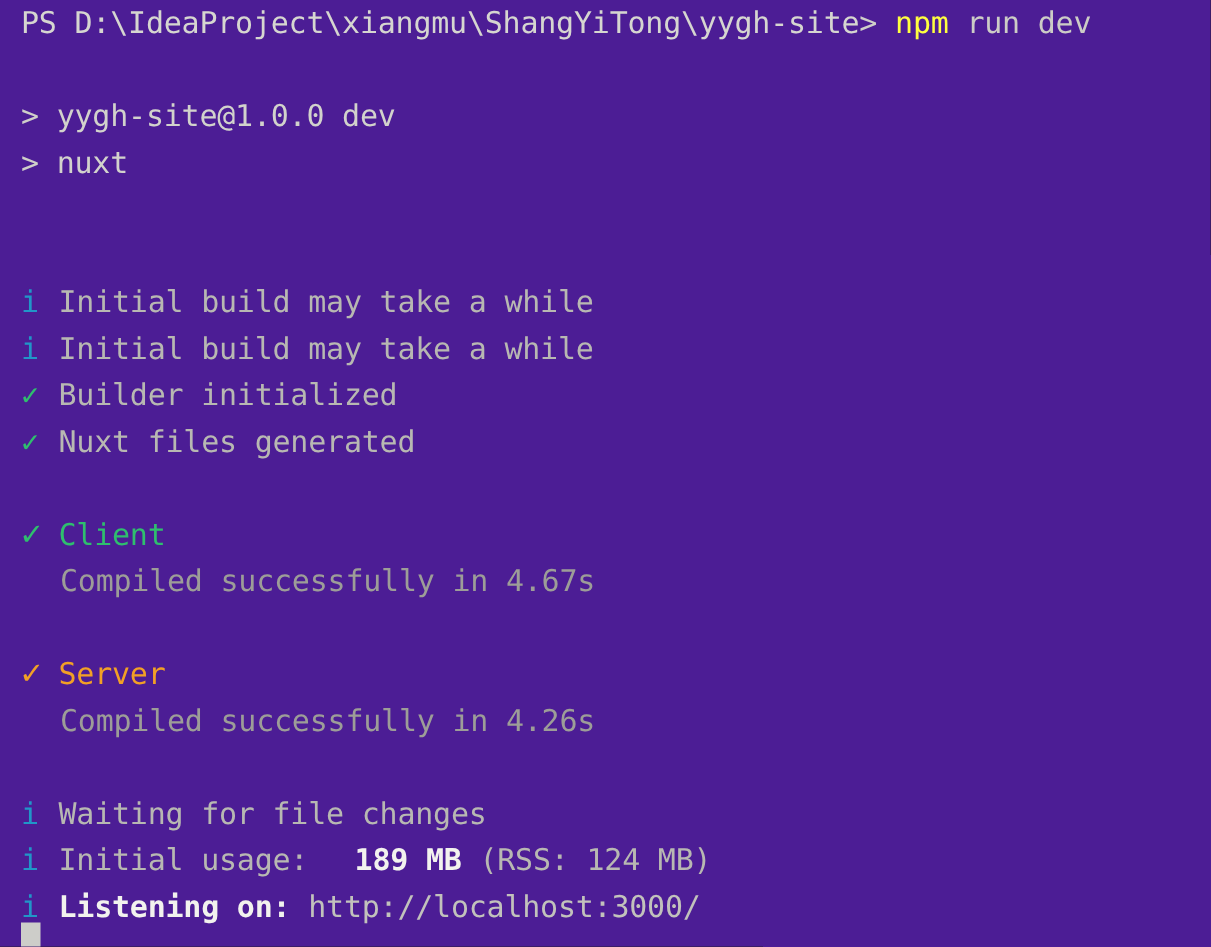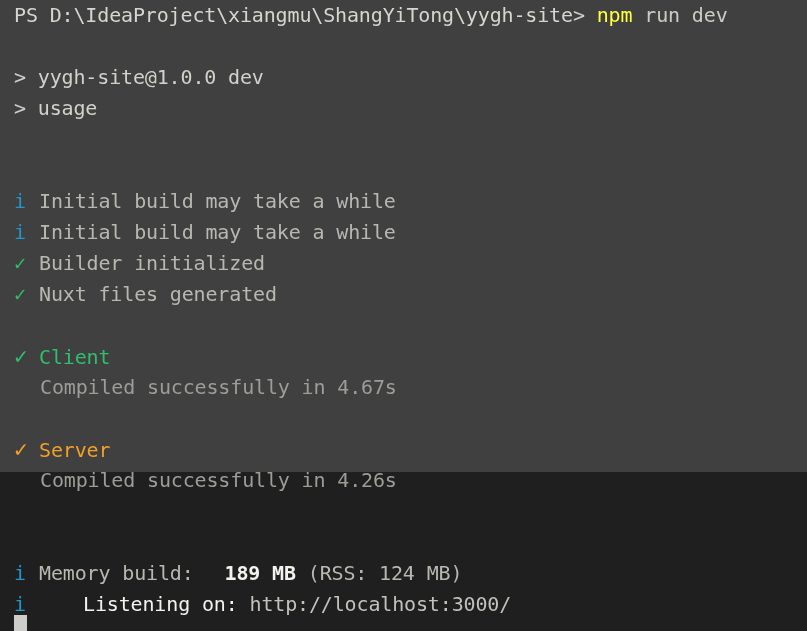--- a/index.html
+++ b/index.html
@@ -9,22 +9,22 @@
   }
   body {
     width: 807px;
     height: 631px;
     overflow: hidden;
     font-family: "DejaVu Sans Mono", "Liberation Mono", monospace;
   }
   #terminal {
     position: relative;
     width: 807px;
-    height: 472px;
-    background: #404040;
+    height: 631px;
+    background: #4c1d95;
     padding: 15px;
     box-sizing: border-box;
   }
   .line {
     position: absolute;
     left: 14px;
     height: 31px;
     line-height: 31px;
     font-size: 20px;
     white-space: pre;
@@ -48,58 +48,59 @@
   .prompt-path  { color: #d6d6d0; }
   .cmd-name     { color: #ffff3f; }
   .cmd-args     { color: #ccccc6; }
   .arrow        { color: #cfcfc9; }
   .script-text  { color: #d2d2cc; }
   .msg          { color: #b8b8b2; }
   .msg-dim      { color: #9d9d98; }
   .title-green  { color: #2fbe6e; }
   .title-orange { color: #f2a026; }
   .bold-white   { color: #f2f2ee; font-weight: bold; margin-left: 19px; }
-  .bold-label   { color: #f2f2ee; font-weight: normal; margin-left: 44px; }
+  .bold-label   { color: #f2f2ee; font-weight: bold; }
   .url          { color: #c2c2bc; }
   #cursor {
     position: absolute;
     left: 14px;
     top: 615px;
     width: 13px;
     height: 16px;
     background: #cdcdc9;
   }
 </style>
 </head>
 <body>
 
 <div id="terminal">
 
   <div class="line" style="top:0px;"><span class="prompt-path">PS </span><span class="prompt-path">D:\IdeaProject\xiangmu\ShangYiTong\yygh-site</span><span class="arrow">&gt; </span><span class="cmd-name">npm</span><span class="cmd-args"> run dev</span></div>
 
   <div class="line" style="top:62px;"><span class="arrow">&gt; </span><span class="script-text">yygh-site@1.0.0 dev</span></div>
 
-  <div class="line" style="top:93px;"><span class="arrow">&gt; </span><span class="script-text">usage</span></div>
+  <div class="line" style="top:93px;"><span class="arrow">&gt; </span><span class="script-text">nuxt</span></div>
 
   <div class="line" style="top:186px;"><span class="marker info">i</span><span class="msg">Initial build may take a while</span></div>
 
   <div class="line" style="top:217px;"><span class="marker info">i</span><span class="msg">Initial build may take a while</span></div>
 
   <div class="line" style="top:248px;"><span class="marker ok-green">✓</span><span class="msg">Builder initialized</span></div>
 
   <div class="line" style="top:279px;"><span class="marker ok-green">✓</span><span class="msg">Nuxt files generated</span></div>
 
   <div class="line" style="top:341px;"><span class="marker ok-green big">✓</span><span class="title-green">Client</span></div>
 
   <div class="line indent" style="top:372px;"><span class="msg-dim">Compiled successfully in 4.67s</span></div>
 
   <div class="line" style="top:434px;"><span class="marker ok-orange big">✓</span><span class="title-orange">Server</span></div>
 
   <div class="line indent" style="top:465px;text-align:right;"><span class="msg-dim">Compiled successfully in 4.26s</span></div>
 
+  <div class="line" style="top:527px;"><span class="marker info">i</span><span class="msg">Waiting for file changes</span></div>
 
-  <div class="line" style="top:558px;"><span class="marker info">i</span><span class="msg">Memory build: </span><span class="bold-white">189 MB</span><span class="msg"> (RSS: 124 MB)</span></div>
+  <div class="line" style="top:558px;"><span class="marker info">i</span><span class="msg">Initial usage: </span><span class="bold-white">189 MB</span><span class="msg"> (RSS: 124 MB)</span></div>
 
   <div class="line" style="top:589px;"><span class="marker info">i</span><span class="bold-label">Listening on: </span><span class="url">http://localhost:3000/</span></div>
 
   <div id="cursor"></div>
 
 </div>
 
 </body></html>

